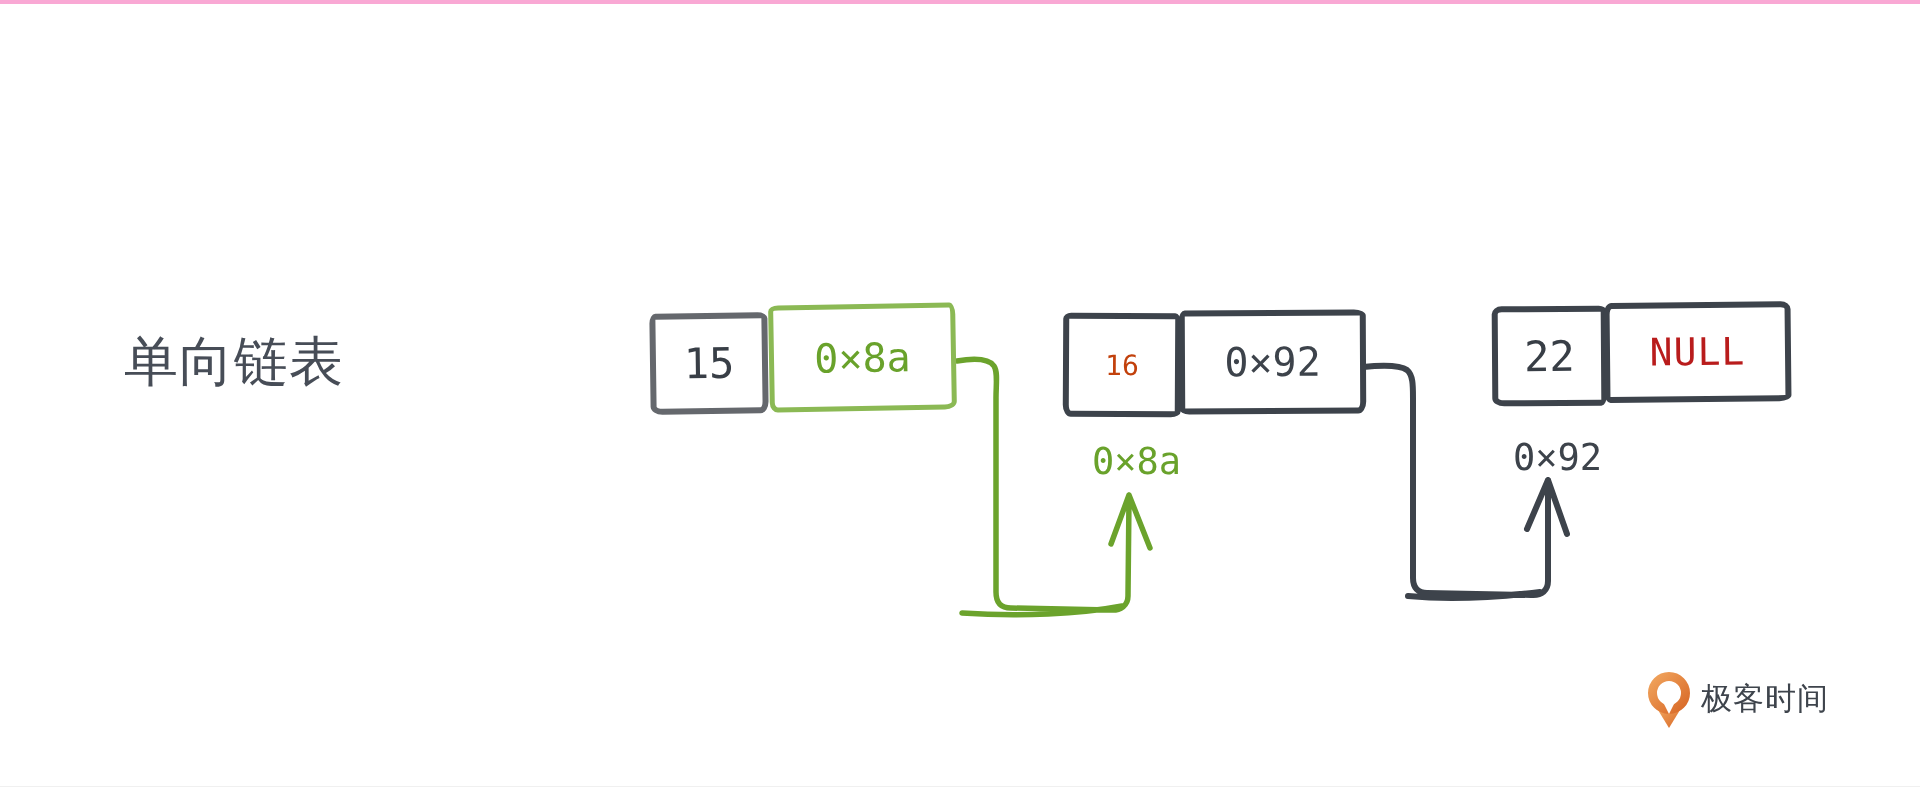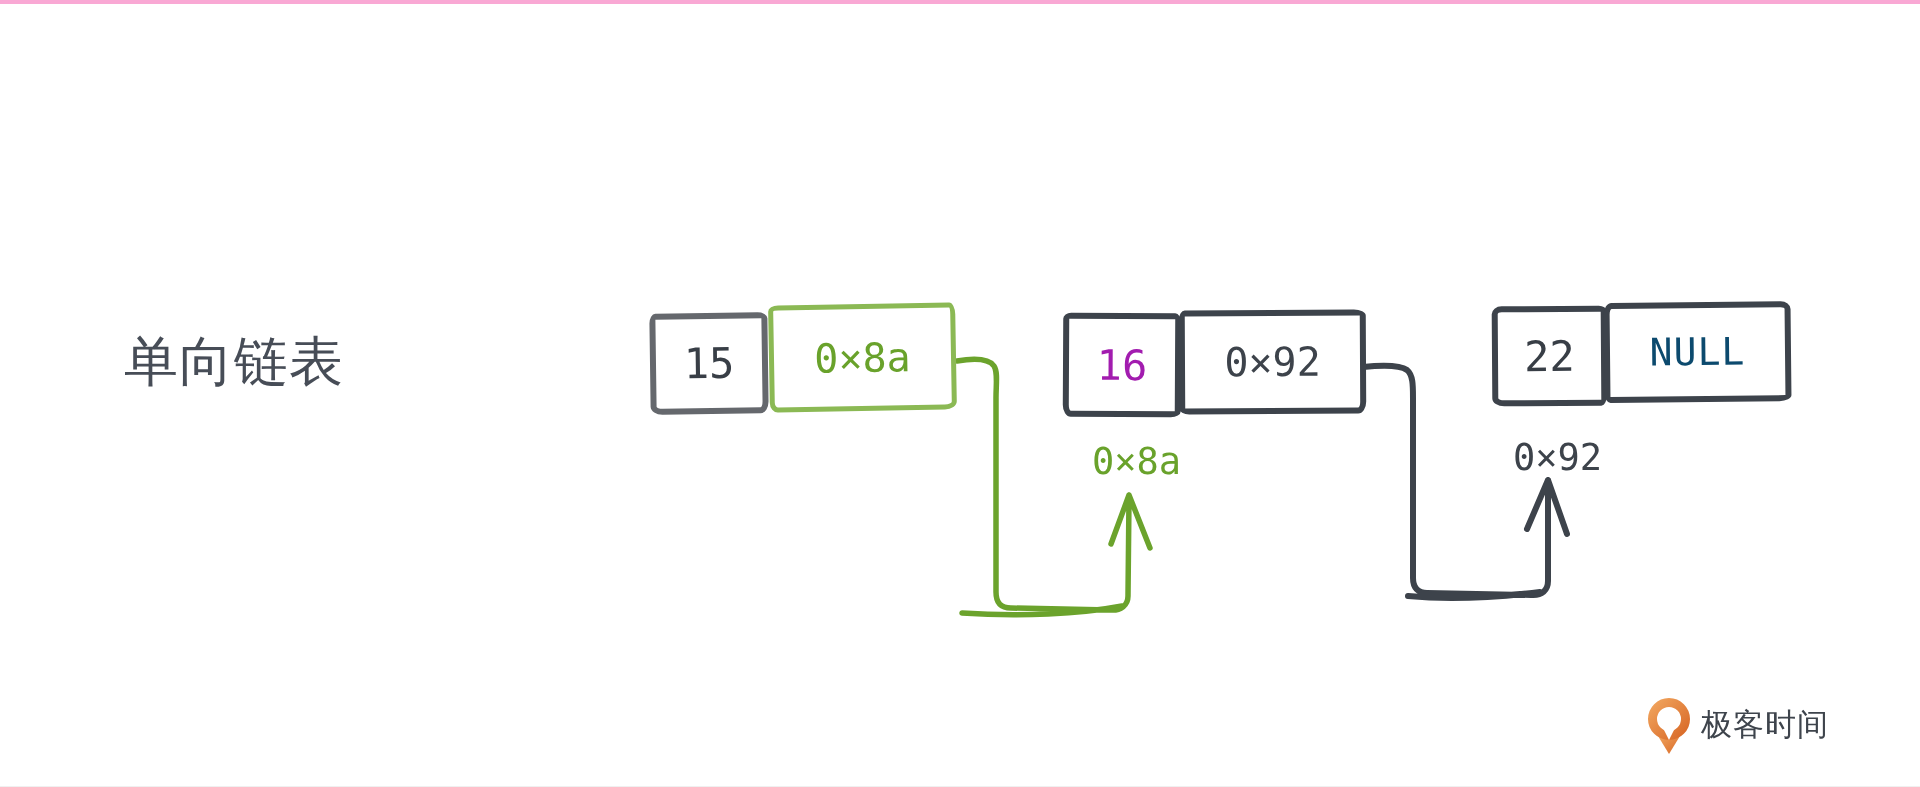--- a/index.html
+++ b/index.html
@@ -21,40 +21,40 @@
   
   .n1v{left:650px;top:309px;width:118px;height:101px;border:6px solid #65686d;
        border-radius:6px 10px 8px 12px / 10px 6px 12px 8px;transform:rotate(-0.8deg);}
   .n1v span{font-size:42px;color:#383e46;text-align:right;}
   .n1p{left:769px;top:300px;width:187px;height:107px;border:5px solid #8bb954;
        border-radius:10px 6px 12px 8px / 6px 12px 8px 10px;transform:rotate(-1deg);}
   .n1p span{font-size:40px;color:#69a22b;}
   
   .n2v{left:1063px;top:309px;width:118px;height:104px;border:6px solid #3d434b;
        border-radius:8px 6px 10px 8px / 6px 10px 6px 12px;transform:rotate(0.3deg);}
-  .n2v span{font-size:42px;color:#a21caf;}
+  .n2v span{font-size:28px;color:#c2410c;}
   .n2p{left:1179px;top:306px;width:187px;height:104px;border:6px solid #3d434b;
        border-radius:6px 12px 8px 10px / 10px 6px 12px 6px;transform:rotate(-0.3deg);}
   .n2p span{font-size:40px;color:#3d434b;}
   
   .n3v{left:1492px;top:302px;width:115px;height:100px;border:6px solid #3d434b;
        border-radius:10px 8px 6px 12px / 8px 6px 12px 8px;transform:rotate(-0.4deg);}
   .n3v span{font-size:42px;color:#383e46;}
   .n3p{left:1604px;top:298px;width:187px;height:100px;border:6px solid #3d434b;
        border-radius:8px 10px 12px 6px / 12px 8px 6px 10px;transform:rotate(-0.6deg);}
-  .n3p span{font-size:38px;color:#0c4a6e;letter-spacing:1px;}
+  .n3p span{font-size:38px;color:#b91c1c;letter-spacing:1px;}
   
   .ptr-label{position:absolute;font-size:37px;font-weight:500;white-space:nowrap;}
   .ptr-label.green{left:1092px;top:436px;color:#69a22b;}
   .ptr-label.dark{left:1513px;top:432px;color:#3d434b;}
   
   #connectors{position:absolute;left:0;top:0;width:1920px;height:787px;pointer-events:none;}
   #connectors path{fill:none;stroke-linecap:round;stroke-linejoin:round;}
   
-  #brand{position:absolute;left:1646px;top:690px;display:flex;align-items:center;gap:9px;}
+  #brand{position:absolute;left:1646px;top:664px;display:flex;align-items:center;gap:9px;}
   #brand-text{font-size:31px;color:#3e444c;font-weight:500;letter-spacing:1px;}
 </style>
 </head>
 <body>
 
 <div id="canvas">
 
   <div id="page-title">单向链表</div>
 
   <svg id="connectors" viewBox="0 0 1920 787" xmlns="http://www.w3.org/2000/svg">

